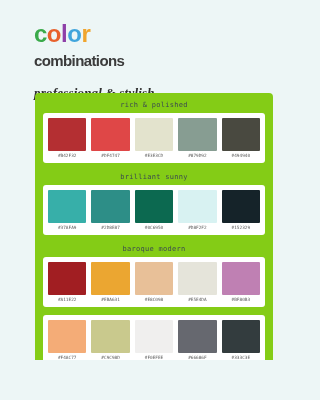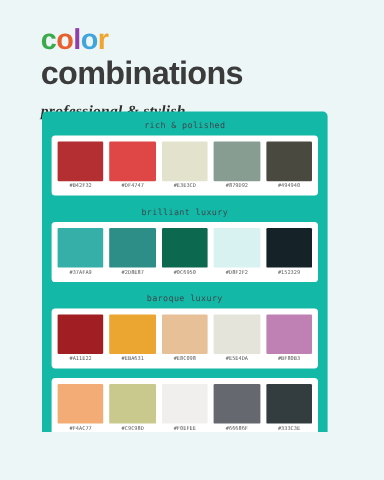--- a/index.html
+++ b/index.html
@@ -33,21 +33,21 @@
     font-size: 24px;
     line-height: 24px;
     letter-spacing: -0.5px;
     margin: 0;
     display: block;
   }
   .title-color .ltr { display: inline; }
   .title-combinations {
     font-family: "Liberation Sans", sans-serif;
     font-weight: bold;
-    font-size: 27px;
+    font-size: 15px;
     line-height: 24px;
     letter-spacing: -0.6px;
     color: #3b3b3b;
     margin: 3px 0 0 0;
     display: block;
   }
   .subtitle {
     font-family: "Liberation Serif", serif;
     font-style: italic;
     font-weight: bold;
@@ -58,21 +58,21 @@
     display: block;
   }
 
   
   .panel {
     position: absolute;
     left: 35px;
     top: 93px;
     width: 238px;
     bottom: 0;
-    background: #14b8a6;
+    background: #84cc16;
     border-radius: 4px 4px 0 0;
     box-sizing: border-box;
     padding: 6px 8px 0 8px;
     overflow: hidden;
   }
 
   .palette {
     margin-bottom: 8px;
   }
   .palette-title {
@@ -143,21 +143,21 @@
             <div class="swatch" style="background: rgb(135, 157, 146);"></div>
             <div class="hexlabel">#879D92</div>
           </div>
           <div class="swatch-cell">
             <div class="swatch" style="background: rgb(73, 73, 64);"></div>
             <div class="hexlabel">#494940</div>
           </div>
         </div>
       </div>
       <div class="palette">
-        <div class="palette-title">brilliant luxury</div>
+        <div class="palette-title">brilliant sunny</div>
         <div class="card">
           <div class="swatch-cell">
             <div class="swatch" style="background: rgb(55, 175, 169);"></div>
             <div class="hexlabel">#37AFA9</div>
           </div>
           <div class="swatch-cell">
             <div class="swatch" style="background: rgb(45, 142, 135);"></div>
             <div class="hexlabel">#2D8E87</div>
           </div>
           <div class="swatch-cell">
@@ -168,21 +168,21 @@
             <div class="swatch" style="background: rgb(216, 242, 242);"></div>
             <div class="hexlabel">#D8F2F2</div>
           </div>
           <div class="swatch-cell">
             <div class="swatch" style="background: rgb(21, 35, 41);"></div>
             <div class="hexlabel">#152329</div>
           </div>
         </div>
       </div>
       <div class="palette">
-        <div class="palette-title">baroque luxury</div>
+        <div class="palette-title">baroque modern</div>
         <div class="card">
           <div class="swatch-cell">
             <div class="swatch" style="background: rgb(161, 30, 34);"></div>
             <div class="hexlabel">#A11E22</div>
           </div>
           <div class="swatch-cell">
             <div class="swatch" style="background: rgb(235, 166, 49);"></div>
             <div class="hexlabel">#EBA631</div>
           </div>
           <div class="swatch-cell">

